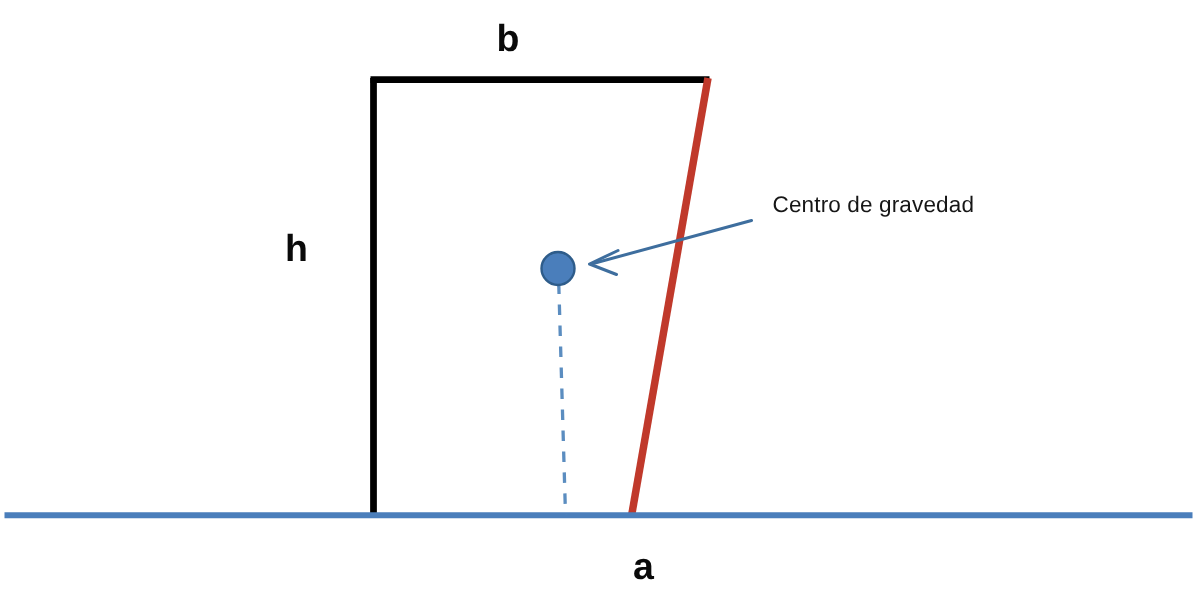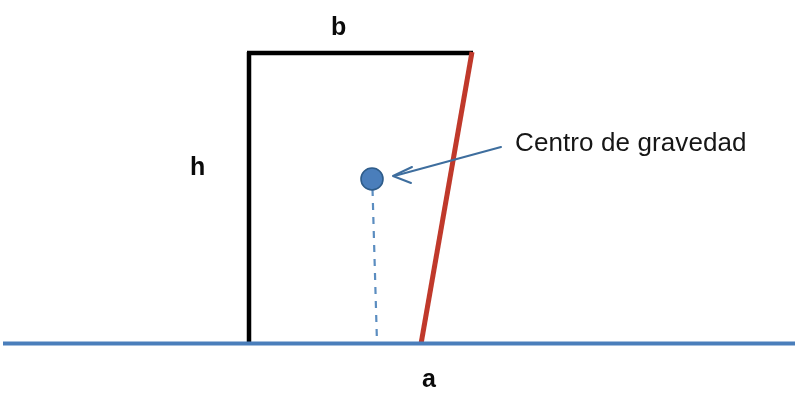--- a/index.html
+++ b/index.html
@@ -49,21 +49,21 @@
   }
   #label-a {
     left: 422px;
     top: 366px;
     font-size: 25px;
   }
   #annotation-text {
     position: absolute;
     left: 515px;
     top: 129px;
-    font-size: 26px;
+    font-size: 15px;
     font-weight: 400;
     color: #161616;
     font-family: "Liberation Sans", sans-serif;
     white-space: nowrap;
     line-height: 1;
     letter-spacing: 0.1px;
   }
 </style>
 </head>
 <body>

